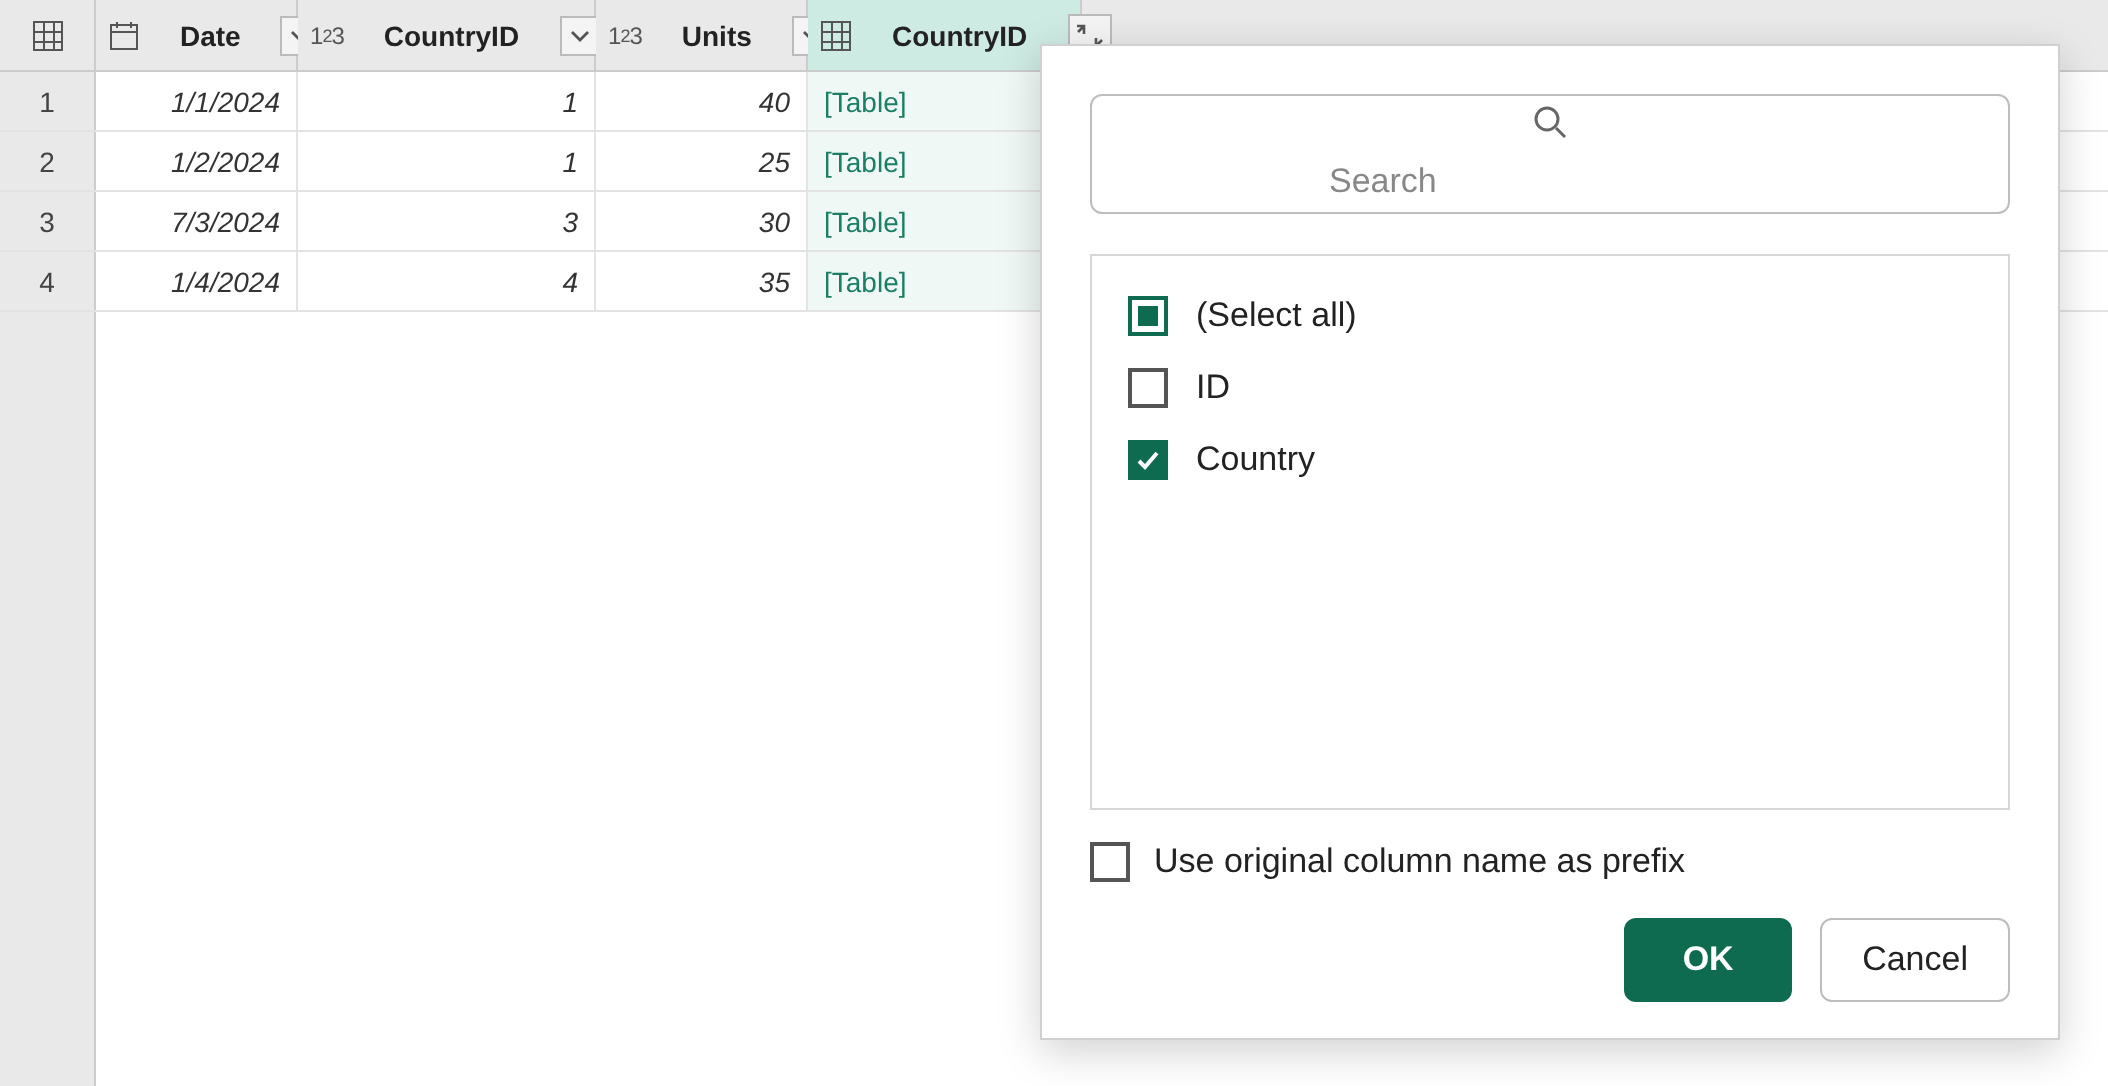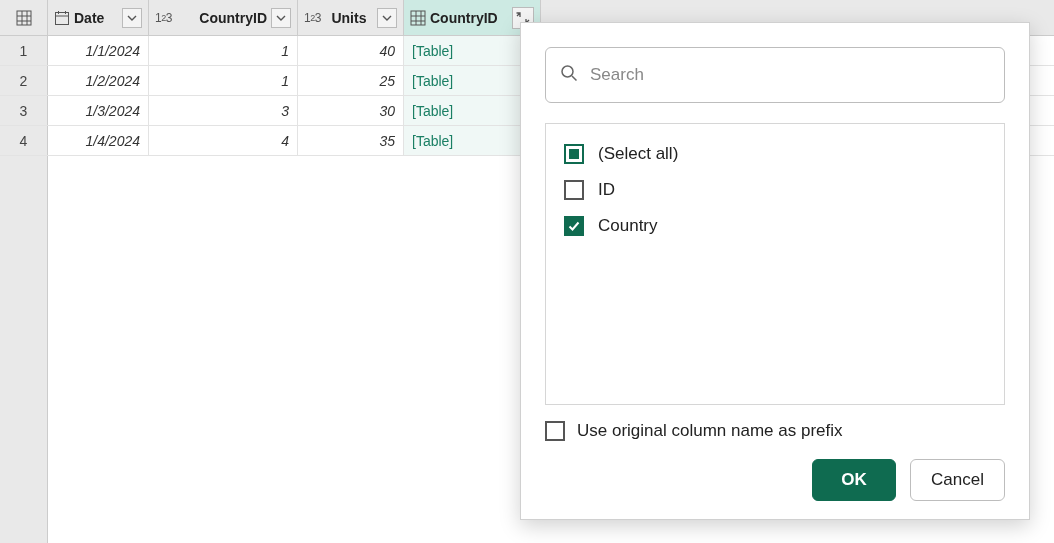--- a/index.html
+++ b/index.html
@@ -34,21 +34,21 @@
     justify-content: center;
     background: #e9e9e9;
     border-right: 1px solid #ccc;
   }
   .col-head {
     display: flex;
     align-items: center;
     padding: 0 6px;
     background: #e9e9e9;
     border-right: 1px solid #ccc;
-    gap: 4px;
+    gap: 20px;
   }
   .col-head.selected {
     background: #cdeae3;
   }
   .col-head .type-icon {
     flex: 0 0 auto;
     display: flex;
     align-items: center;
     color: #555;
   }
@@ -125,26 +125,28 @@
     height: 498px;
     background: #fff;
     border: 1px solid #d0d0d0;
     box-shadow: 0 6px 20px rgba(0,0,0,0.18);
     display:flex;
     flex-direction: column;
     padding: 24px 24px 18px 24px;
   }
   .search {
     display:flex;
+    align-items:center;
     gap:10px;
     border: 1px solid #bdbdbd;
     border-radius: 6px;
-    padding: 16px 14px;
+    padding: 4px 14px;
     color:#666;
     font-size: 17px;
+    flex-direction: column;
   }
   .search input {
     border:none; outline:none;
     flex:1;
     font-size:17px;
     color:#333;
     background:transparent;
   }
   .search input::placeholder { color:#888; }
 
@@ -321,21 +323,21 @@
     </div>
     <div class="row">
       <div class="rowhead">2</div>
       <div class="cell c-date">1/2/2024</div>
       <div class="cell c-cid">1</div>
       <div class="cell c-units">25</div>
       <div class="cell c-countries selected-col">[Table]</div>
     </div>
     <div class="row">
       <div class="rowhead">3</div>
-      <div class="cell c-date">1/3/2024</div>
+      <div class="cell c-date">7/3/2024</div>
       <div class="cell c-cid">3</div>
       <div class="cell c-units">30</div>
       <div class="cell c-countries selected-col">[Table]</div>
     </div>
     <div class="row">
       <div class="rowhead">4</div>
       <div class="cell c-date">1/4/2024</div>
       <div class="cell c-cid">4</div>
       <div class="cell c-units">35</div>
       <div class="cell c-countries selected-col">[Table]</div>

